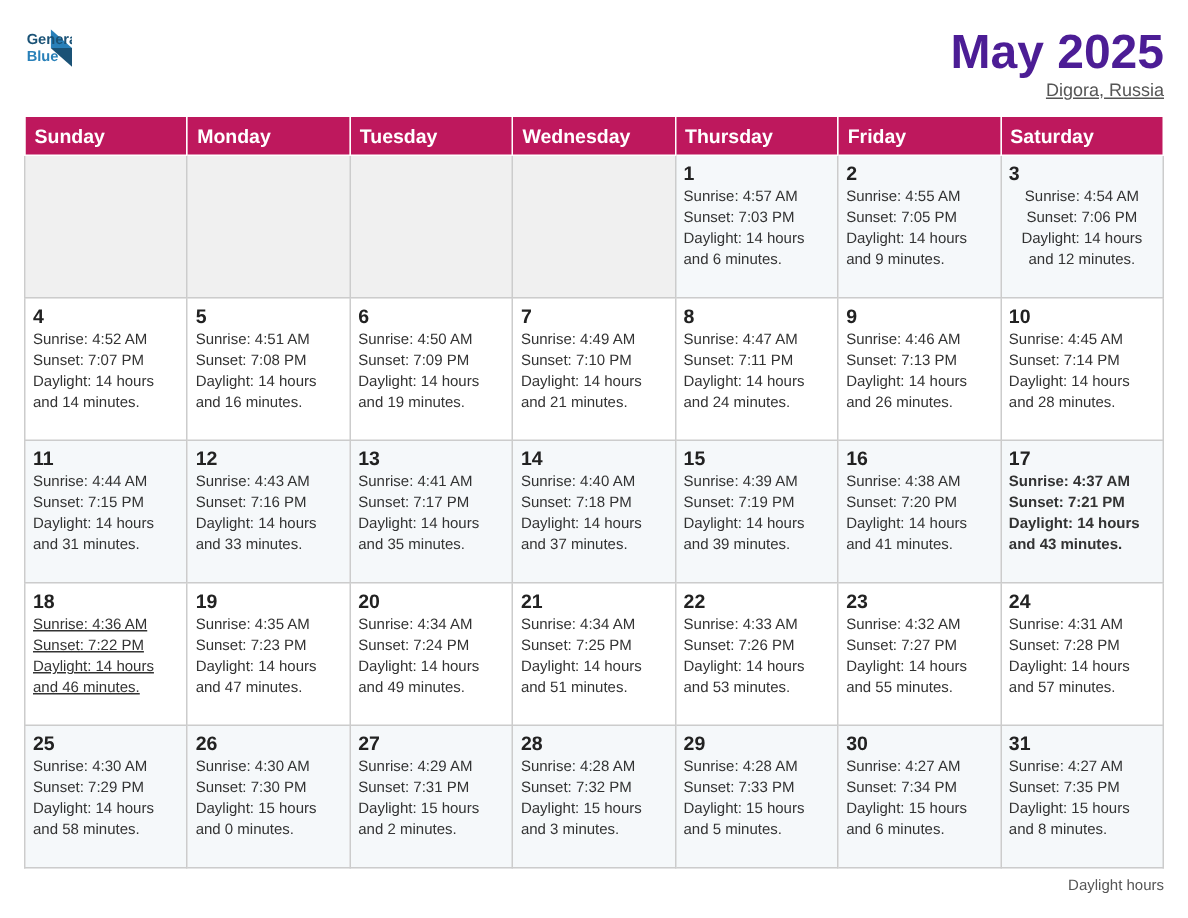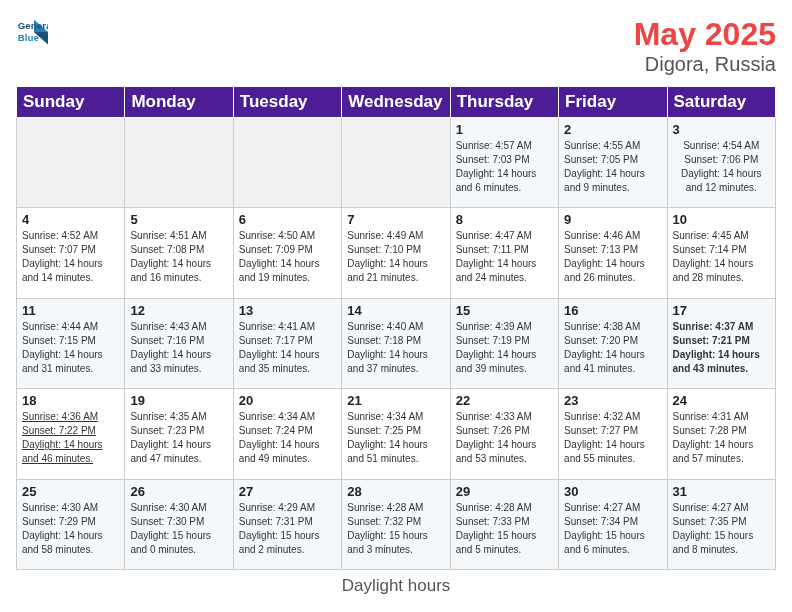--- a/index.html
+++ b/index.html
@@ -31,38 +31,39 @@
       width: 32px;
       height: 32px;
       margin-right: 4px;
     }
     .title-block {
       text-align: right;
     }
     .month-title {
       font-size: 32px;
       font-weight: bold;
-      color: #ef4444;
+      color: #4c1d95;
     }
     .location-title {
-      font-size: 20px;
+      font-size: 12px;
       color: #555;
+      text-decoration: underline;
     }
     .calendar-table {
       width: 100%;
       border-collapse: collapse;
       flex: 1;
       table-layout: fixed;
     }
     .calendar-table th {
-      background: #4c1d95;
+      background: #be185d;
       color: #fff;
       text-align: left;
       padding: 5px 6px;
-      font-size: 17px;
+      font-size: 13px;
       font-weight: bold;
       border: 1px solid #fff;
     }
     .calendar-table td {
       border: 1px solid #ccc;
       vertical-align: top;
       padding: 4px 5px;
       font-size: 10.5px;
       color: #333;
       height: 84px;
@@ -83,23 +84,23 @@
     .day-info {
       font-size: 10px;
       color: #333;
       line-height: 1.4;
     }
     td.empty {
       background: #f0f0f0 !important;
     }
     .footer-note {
       margin-top: 6px;
-      font-size: 17px;
+      font-size: 10px;
       color: #555;
-      text-align: center;
+      text-align: right;
     }
   </style>
 </head>
 <body>
 
 <div class="page">
   <div class="header">
     <div class="logo">
       <svg class="logo-icon" viewBox="0 0 36 36">
         <rect x="0" y="0" width="36" height="36" fill="#fff"></rect>

